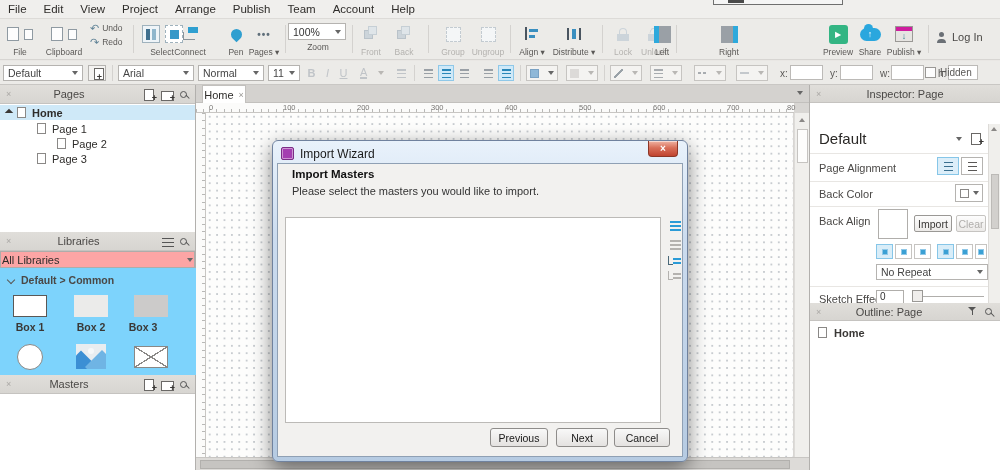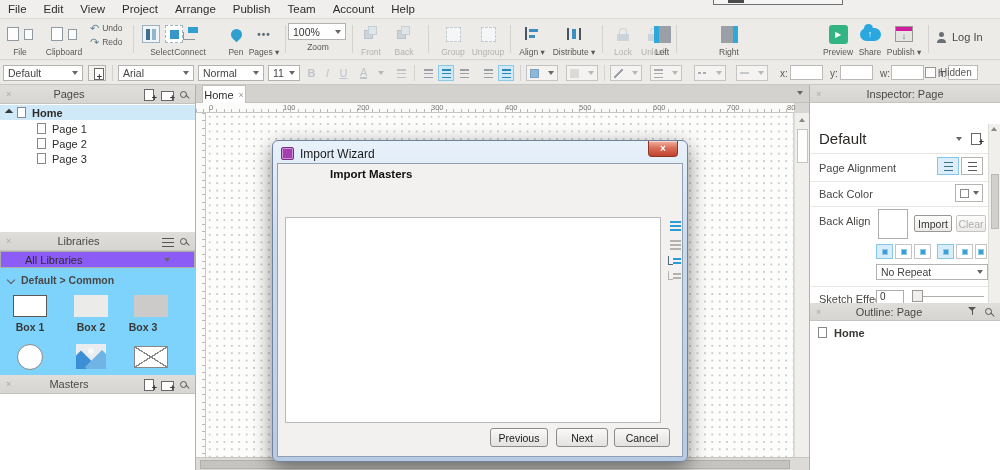--- a/index.html
+++ b/index.html
@@ -103,21 +103,21 @@
 
   
   #sidebar { position:absolute; left:0; top:0; width:196px; height:385px; background:#fff; border-right:1px solid #b2b0ad; }
   #pages-head { left:0; top:0; width:195px; height:19px; }
   #pages-tree { position:absolute; left:0; top:19px; width:195px; height:128px; background:#fff; }
   .tree-row { position:absolute; left:0; width:195px; height:15px; display:flex; align-items:center; font-size:11px; color:#2e2c2a; }
   .tree-row.sel { background:#cfe9f8; font-weight:bold; }
   .tri-exp { width:0; height:0; border-left:6px solid transparent; border-top:6px solid #3a3836; margin-left:6px; transform:rotate(-45deg); }
   .page-ico { width:9px; height:11px; background:#fff; border:1px solid #8a8886; display:inline-block; }
   #libs-head { left:0; top:147px; width:195px; height:19px; }
-  #libs-dd { position:absolute; left:0; top:166px; width:195px; height:17px; background:#8b5cf6; border:1px solid #aeacaa; display:flex; align-items:center; justify-content:space-between; padding:0 24px; font-size:11px; color:#2e2c2a; }
+  #libs-dd { position:absolute; left:0; top:166px; width:195px; height:17px; background:#fca5a5; border:1px solid #aeacaa; display:flex; align-items:center; justify-content:space-between; padding:0 1px; font-size:11px; color:#2e2c2a; }
   #libs-body { position:absolute; left:0; top:183px; width:226px; height:107px; background:#7dd3fc; overflow:hidden;font-weight:bold; }
   .chev { width:6px; height:6px; border-right:1.5px solid #5a5856; border-bottom:1.5px solid #5a5856; transform:rotate(45deg); display:inline-block; }
   .lib-section { position:absolute; left:8px; top:6px; display:flex; align-items:center; gap:7px; font-size:10.5px; color:#4a4846; }
   .wbox { position:absolute; }
   .wlabel { position:absolute; font-size:10.5px; color:#3a3836; text-align:center; width:60px; }
   .box1 { width:34px; height:22px; background:#fff; border:1px solid #5a5856; }
   .box2 { width:34px; height:22px; background:#ebebea; }
   .box3 { width:34px; height:22px; background:#cccbca; }
   .circle-w { width:26px; height:26px; border:1px solid #8a8886; border-radius:50%; background:#fff; }
   .img-w { width:30px; height:25px; background:#e9edf0; position:relative; overflow:hidden; }
@@ -173,21 +173,21 @@
   #outline-head { left:0; top:218px; width:190px; height:18px; }
   #outline-body { position:absolute; left:0; top:236px; width:190px; height:149px; background:#fff; }
 
   
   #dialog { position:absolute; left:272px; top:140px; width:416px; height:322px; border:1px solid #70829e; border-radius:6px; background:linear-gradient(180deg,#e9f2fb 0%, #ccdcef 30%, #b6cbe2 100%); box-shadow:0 6px 20px rgba(0,0,0,0.5); z-index:50; }
   #dlg-titlebar { position:absolute; left:8px; top:4px; height:17px; display:flex; align-items:center; gap:6px; }
   #dlg-appicon { width:13px; height:13px; background:#a43fb1; border:1px solid #7b2d86; box-shadow:inset 0 0 0 1px rgba(255,255,255,0.45); border-radius:2px; }
   #dlg-title { font-size:12px; color:#1a1a1a; }
   #dlg-close { position:absolute; right:9px; top:0; width:30px; height:16px; background:linear-gradient(#f0b4a4,#d9705a 45%,#c0432f); border:1px solid #8c3626; border-top:none; border-radius:0 0 4px 4px; color:#fff; font-size:10px; font-weight:bold; display:flex; align-items:center; justify-content:center; box-shadow:inset 0 1px 0 rgba(255,255,255,0.5); }
   #dlg-content { position:absolute; left:4px; right:4px; top:22px; bottom:4px; background:#f2f1ef; border:1px solid #8fa0b4; }
-  #dlg-heading { position:absolute; left:14px; top:4px; font-size:11.5px; font-weight:bold; color:#111;margin-left:38px; }
+  #dlg-heading { position:absolute; left:14px; top:4px; font-size:11.5px; font-weight:bold; color:#111; }
   #dlg-sub { position:absolute; left:14px; top:21px; font-size:11px; color:#333; }
   #dlg-list { position:absolute; left:7px; top:53px; width:376px; height:206px; background:#fff; border:1px solid #bcbab7; }
   .tree-ico { position:absolute; left:390px; width:13px; height:10px; }
   .tree-ico .bars3 { position:absolute; right:0; top:0; width:11px; height:10px; background:repeating-linear-gradient(#2b9bd7 0 2px, transparent 2px 4px); }
   .tree-ico.gray .bars3 { background:repeating-linear-gradient(#b4b2af 0 2px, transparent 2px 4px); }
   .tree-ico.branch .bars3 { width:8px; height:8px; top:2px; }
   .tree-ico.branch::before { content:""; position:absolute; left:0; top:0; width:4px; height:8px; border-left:1.4px solid #4a6878; border-bottom:1.4px solid #4a6878; }
   .tree-ico.branch.gray::before { border-color:#b4b2af; }
   .dlg-btn { position:absolute; bottom:9px; height:19px; background:linear-gradient(#f8f8f8,#e4e2e0); border:1px solid #8e8c8a; border-radius:3px; font-size:10.5px; color:#1a1a1a; display:flex; align-items:center; justify-content:center; }
 </style>
@@ -497,21 +497,21 @@
       <div id="pages-tree">
         <div class="tree-row sel" style="top:1px;">
           <span class="tri-exp"></span>
           <span class="page-ico" style="margin-left:5px;"></span>
           <span style="margin-left:6px;">Home</span>
         </div>
         <div class="tree-row" style="top:17px;">
           <span class="page-ico" style="margin-left:37px;"></span>
           <span style="margin-left:6px;">Page 1</span>
         </div>
-        <div class="tree-row" style="top:32px;">
+        <div class="tree-row" style="top:32px;padding-left:20px;">
           <span class="page-ico" style="margin-left:37px;"></span>
           <span style="margin-left:6px;">Page 2</span>
         </div>
         <div class="tree-row" style="top:47px;">
           <span class="page-ico" style="margin-left:37px;"></span>
           <span style="margin-left:6px;">Page 3</span>
         </div>
       </div>
 
       <div class="phead" id="libs-head">
@@ -685,20 +685,21 @@
   </div>
 
   <div id="dialog">
     <div id="dlg-titlebar">
       <span id="dlg-appicon"></span>
       <span id="dlg-title">Import Wizard</span>
     </div>
     <div id="dlg-close">×</div>
     <div id="dlg-content">
       <span id="dlg-heading">Import Masters</span>
+      <span id="dlg-sub">Please select the masters you would like to import.</span>
       <div id="dlg-list"></div>
       <span class="tree-ico" style="top:57px;">
           <span class="bars3"></span>
         </span>
       <span class="tree-ico gray" style="top:76px;">
           <span class="bars3"></span>
         </span>
       <span class="tree-ico branch" style="top:92px;">
           <span class="bars3"></span>
         </span>

